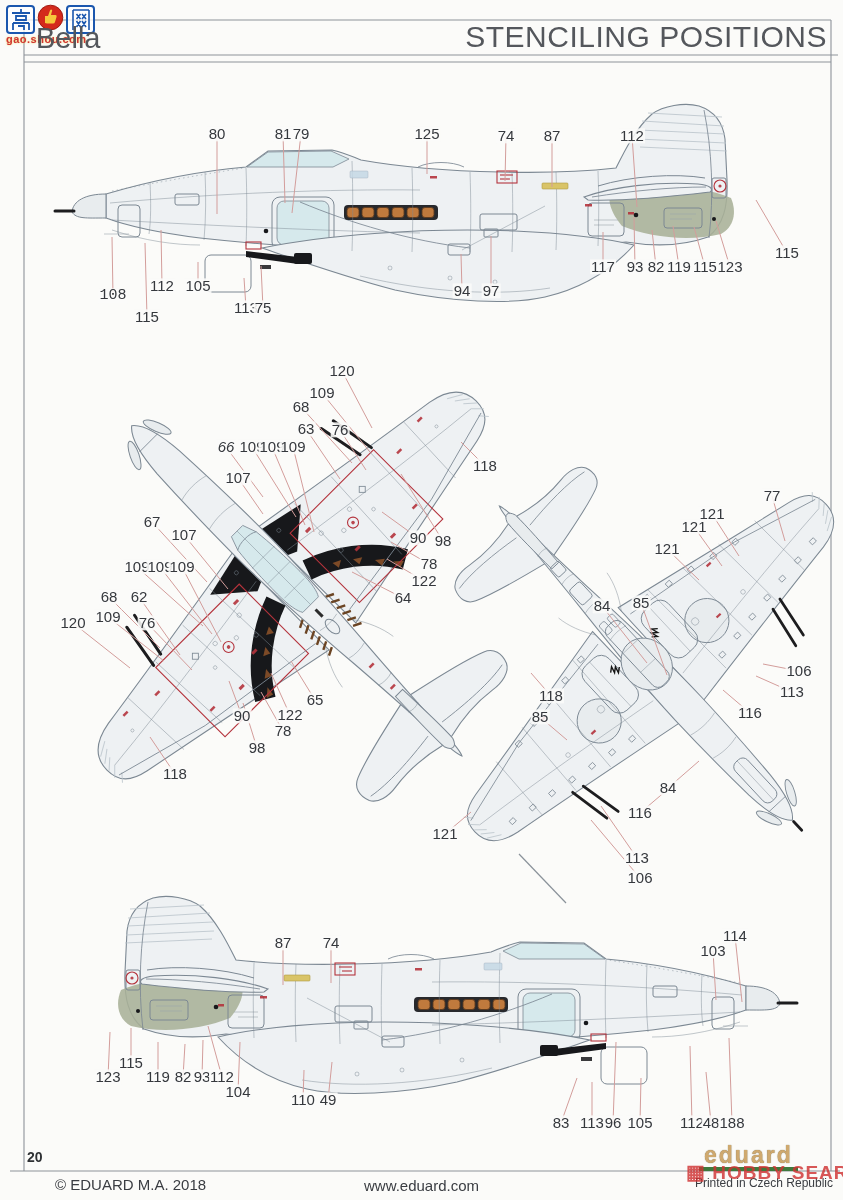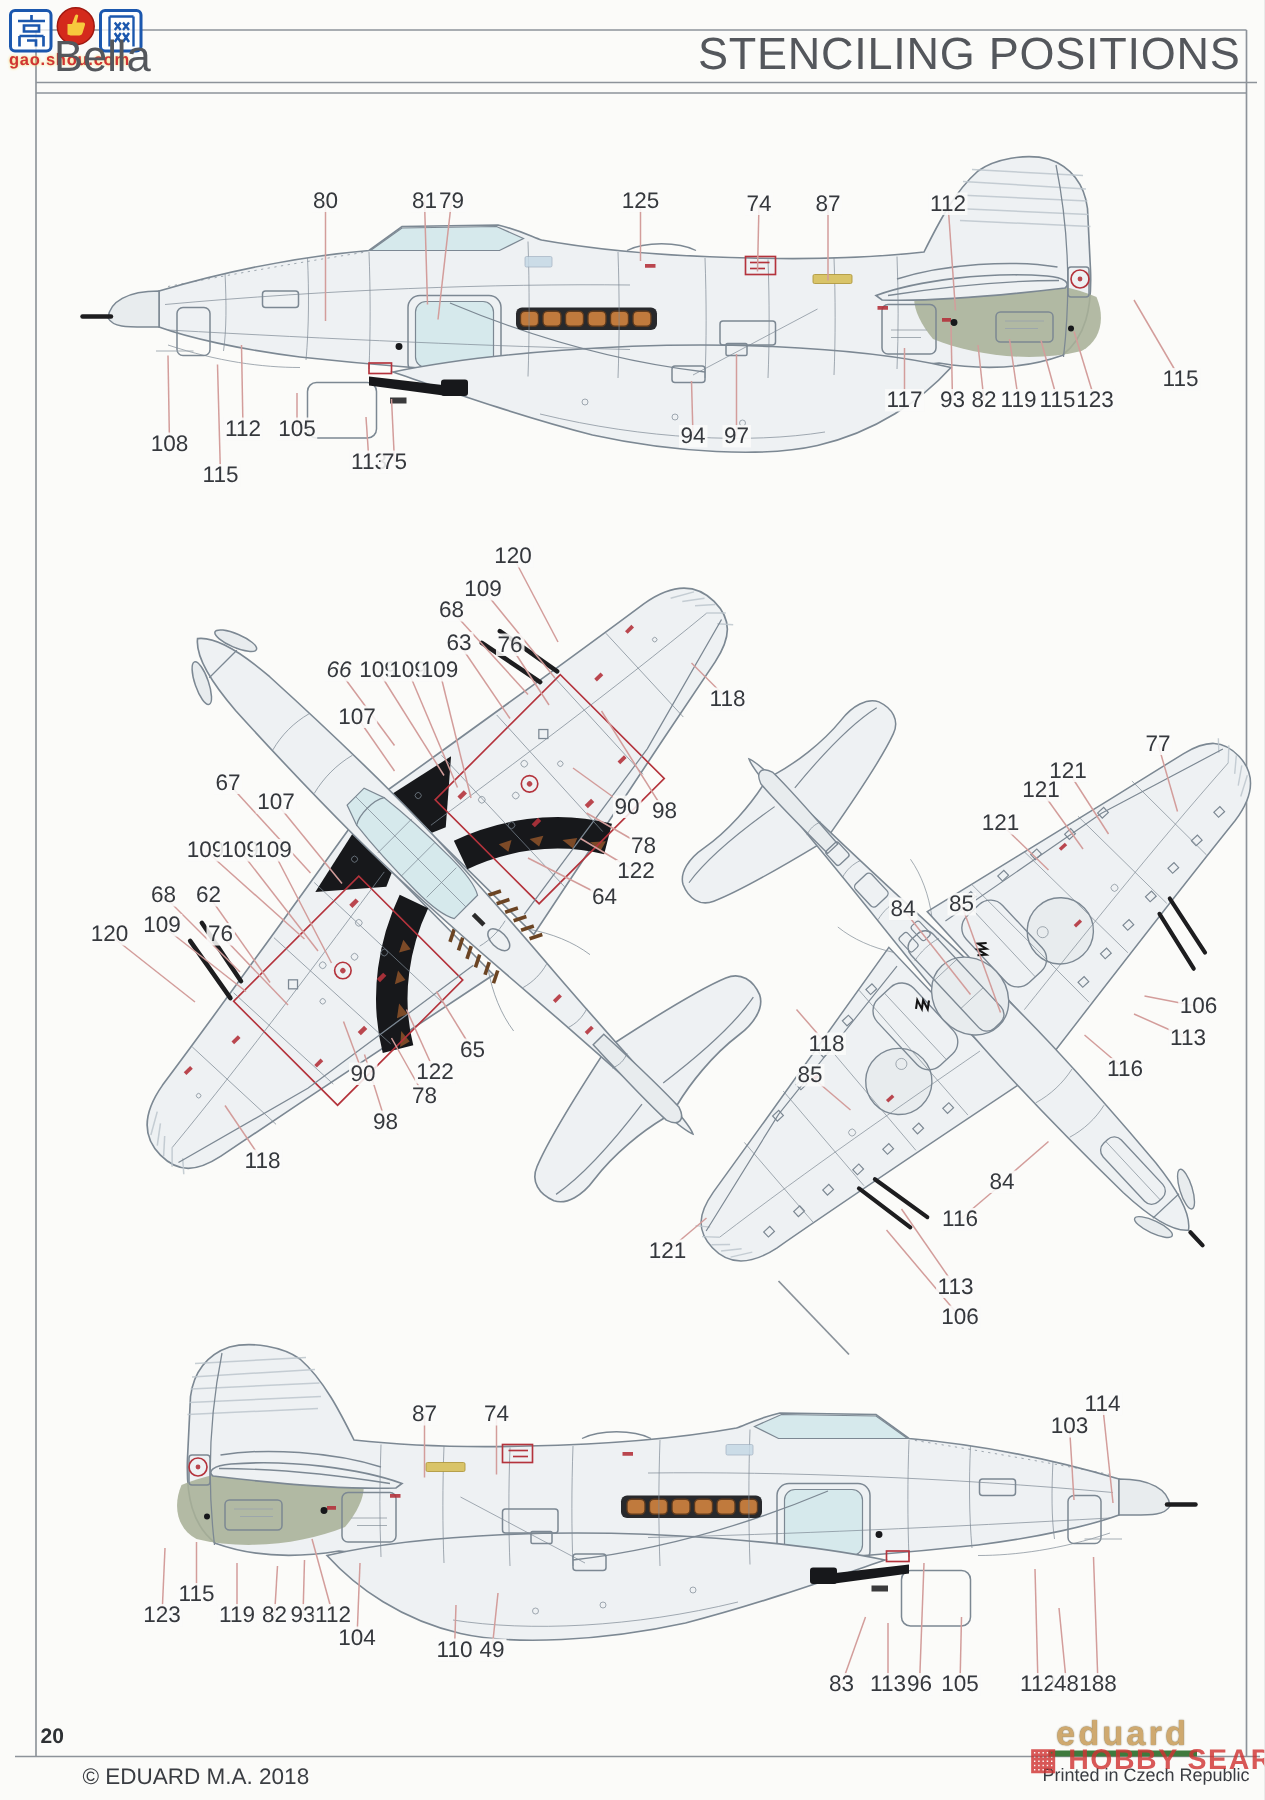--- a/index.html
+++ b/index.html
@@ -418,20 +418,21 @@
     </span>
   </div>
   <div class="wm-dom">gao.shou.com</div>
 </div>
 
 <div class="kit-name">Bella</div>
 <div class="page-title">STENCILING POSITIONS</div>
 
 <div class="pageno">20</div>
 <div class="copyright">© EDUARD M.A. 2018</div>
+<div class="website">www.eduard.com</div>
 <div class="printed">Printed in Czech Republic</div>
 <div class="eduard-logo">eduard</div>
 <div class="hobby"><span class="grid">▦</span> <span>HOBBY SEARCH</span></div>
 
 <div id="callouts">
       <span class="callout" style="left: 217px; top: 134px;">80</span>
       <span class="callout" style="left: 283px; top: 134px;">81</span>
       <span class="callout" style="left: 301px; top: 134px;">79</span>
       <span class="callout" style="left: 427px; top: 134px;">125</span>
       <span class="callout" style="left: 506px; top: 136px;">74</span>
@@ -439,21 +440,21 @@
       <span class="callout" style="left: 632px; top: 136px;">112</span>
       <span class="callout" style="left: 787px; top: 253px;">115</span>
       <span class="callout" style="left: 603px; top: 267px;">117</span>
       <span class="callout" style="left: 635px; top: 267px;">93</span>
       <span class="callout" style="left: 656px; top: 267px;">82</span>
       <span class="callout" style="left: 679px; top: 267px;">119</span>
       <span class="callout" style="left: 705px; top: 267px;">115</span>
       <span class="callout" style="left: 730px; top: 267px;">123</span>
       <span class="callout" style="left: 462px; top: 291px;">94</span>
       <span class="callout" style="left: 491px; top: 291px;">97</span>
-      <span class="callout" style="left: 113px; top: 296px;">108</span>
+      <span class="callout" style="left: 113px; top: 296px; font-family: Liberation Mono, monospace;">108</span>
       <span class="callout" style="left: 147px; top: 317px;">115</span>
       <span class="callout" style="left: 162px; top: 286px;">112</span>
       <span class="callout" style="left: 198px; top: 286px;">105</span>
       <span class="callout" style="left: 246px; top: 308px;">113</span>
       <span class="callout" style="left: 263px; top: 308px;">75</span>
       <span class="callout" style="left: 342px; top: 371px;">120</span>
       <span class="callout" style="left: 322px; top: 393px;">109</span>
       <span class="callout" style="left: 301px; top: 407px;">68</span>
       <span class="callout" style="left: 306px; top: 429px;">63</span>
       <span class="callout" style="left: 340px; top: 430px;">76</span>

